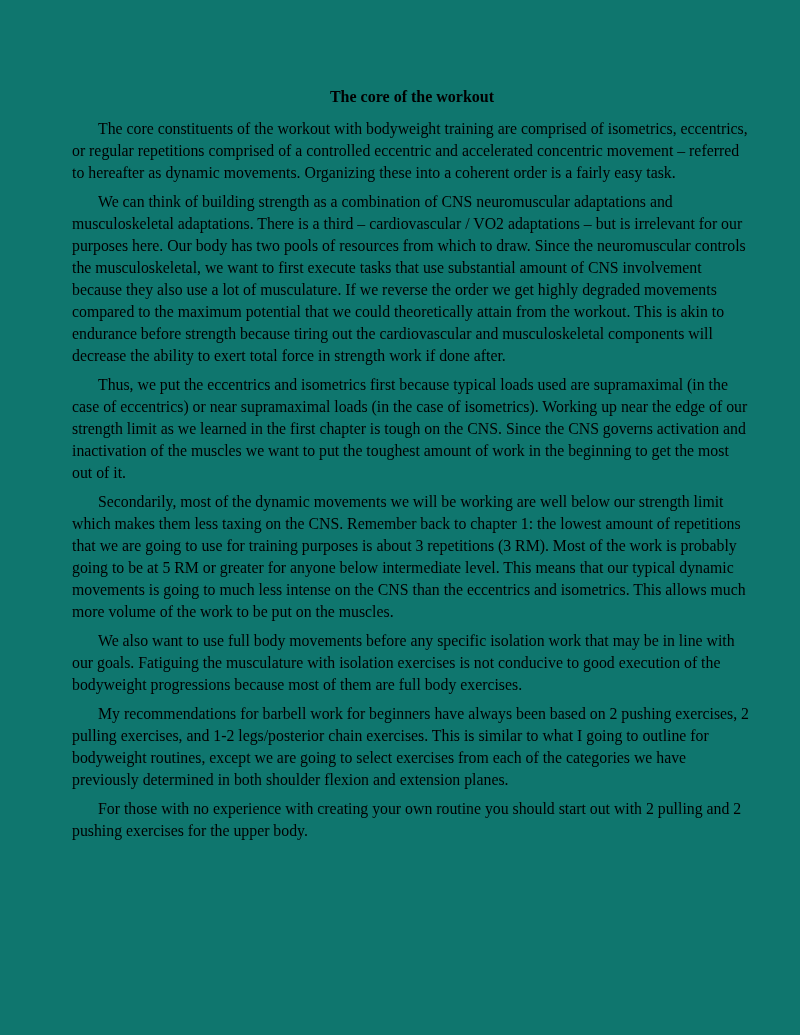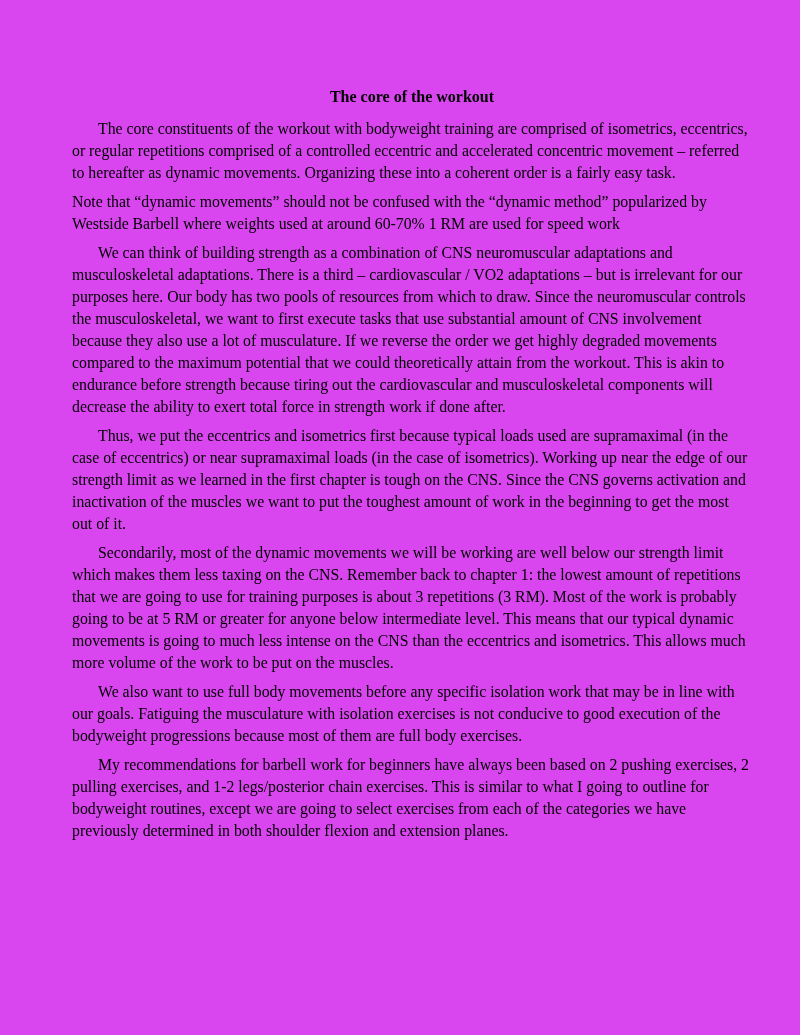--- a/index.html
+++ b/index.html
@@ -4,21 +4,21 @@
 <style>
   html, body {
     margin: 0;
     padding: 0;
     background: #ffffff;
   }
   .page {
     position: relative;
     width: 800px;
     height: 1035px;
-    background: #d946ef;
+    background: #0f766e;
     overflow: hidden;
   }
   .content {
     padding: 86px 48px 0 72px;
     font-family: "Liberation Serif", "DejaVu Serif", serif;
     font-size: 15.8px;
     line-height: 22px;
     color: #000000;
     text-align: left;
   }
@@ -39,27 +39,27 @@
 </style>
 </head>
 <body>
 
 <div class="page">
   <div class="content">
     <h1 class="doc-title">The core of the workout</h1>
 
     <p>The core constituents of the workout with bodyweight training are comprised of isometrics, eccentrics, or regular repetitions comprised of a controlled eccentric and accelerated concentric movement – referred to hereafter as dynamic movements. Organizing these into a coherent order is a fairly easy task.</p>
 
-    <p class="flush">Note that “dynamic movements” should not be confused with the “dynamic method” popularized by Westside Barbell where weights used at around 60-70% 1 RM are used for speed work</p>
 
 
     <p>We can think of building strength as a combination of CNS neuromuscular adaptations and musculoskeletal adaptations. There is a third – cardiovascular / VO2 adaptations – but is irrelevant for our purposes here. Our body has two pools of resources from which to draw. Since the neuromuscular controls the musculoskeletal, we want to first execute tasks that use substantial amount of CNS involvement because they also use a lot of musculature. If we reverse the order we get highly degraded movements compared to the maximum potential that we could theoretically attain from the workout. This is akin to endurance before strength because tiring out the cardiovascular and musculoskeletal components will decrease the ability to exert total force in strength work if done after.</p>
 
     <p>Thus, we put the eccentrics and isometrics first because typical loads used are supramaximal (in the case of eccentrics) or near supramaximal loads (in the case of isometrics). Working up near the edge of our strength limit as we learned in the first chapter is tough on the CNS. Since the CNS governs activation and inactivation of the muscles we want to put the toughest amount of work in the beginning to get the most out of it.</p>
 
     <p>Secondarily, most of the dynamic movements we will be working are well below our strength limit which makes them less taxing on the CNS. Remember back to chapter 1: the lowest amount of repetitions that we are going to use for training purposes is about 3 repetitions (3 RM). Most of the work is probably going to be at 5 RM or greater for anyone below intermediate level. This means that our typical dynamic movements is going to much less intense on the CNS than the eccentrics and isometrics. This allows much more volume of the work to be put on the muscles.</p>
 
     <p>We also want to use full body movements before any specific isolation work that may be in line with our goals. Fatiguing the musculature with isolation exercises is not conducive to good execution of the bodyweight progressions because most of them are full body exercises.</p>
 
     <p>My recommendations for barbell work for beginners have always been based on 2 pushing exercises, 2 pulling exercises, and 1-2 legs/posterior chain exercises. This is similar to what I going to outline for bodyweight routines, except we are going to select exercises from each of the categories we have previously determined in both shoulder flexion and extension planes.</p>
 
+    <p>For those with no experience with creating your own routine you should start out with 2 pulling and 2 pushing exercises for the upper body.</p>
   </div>
 </div>
 
 </body></html>

